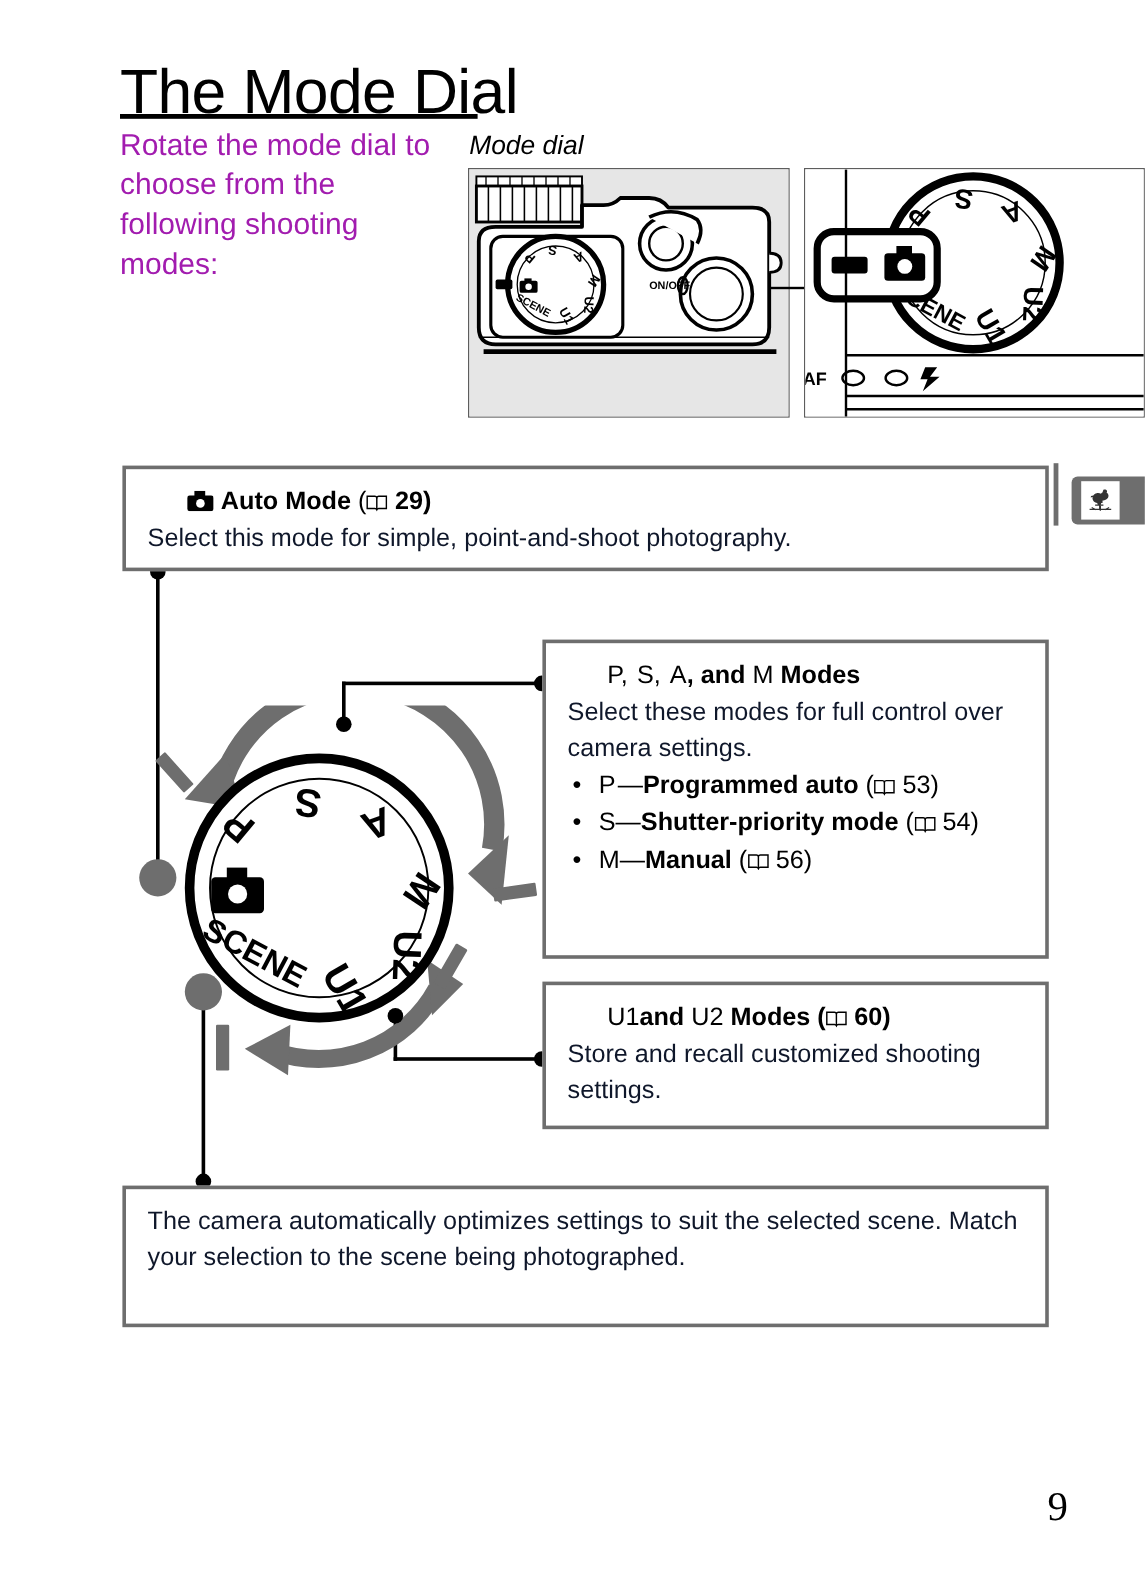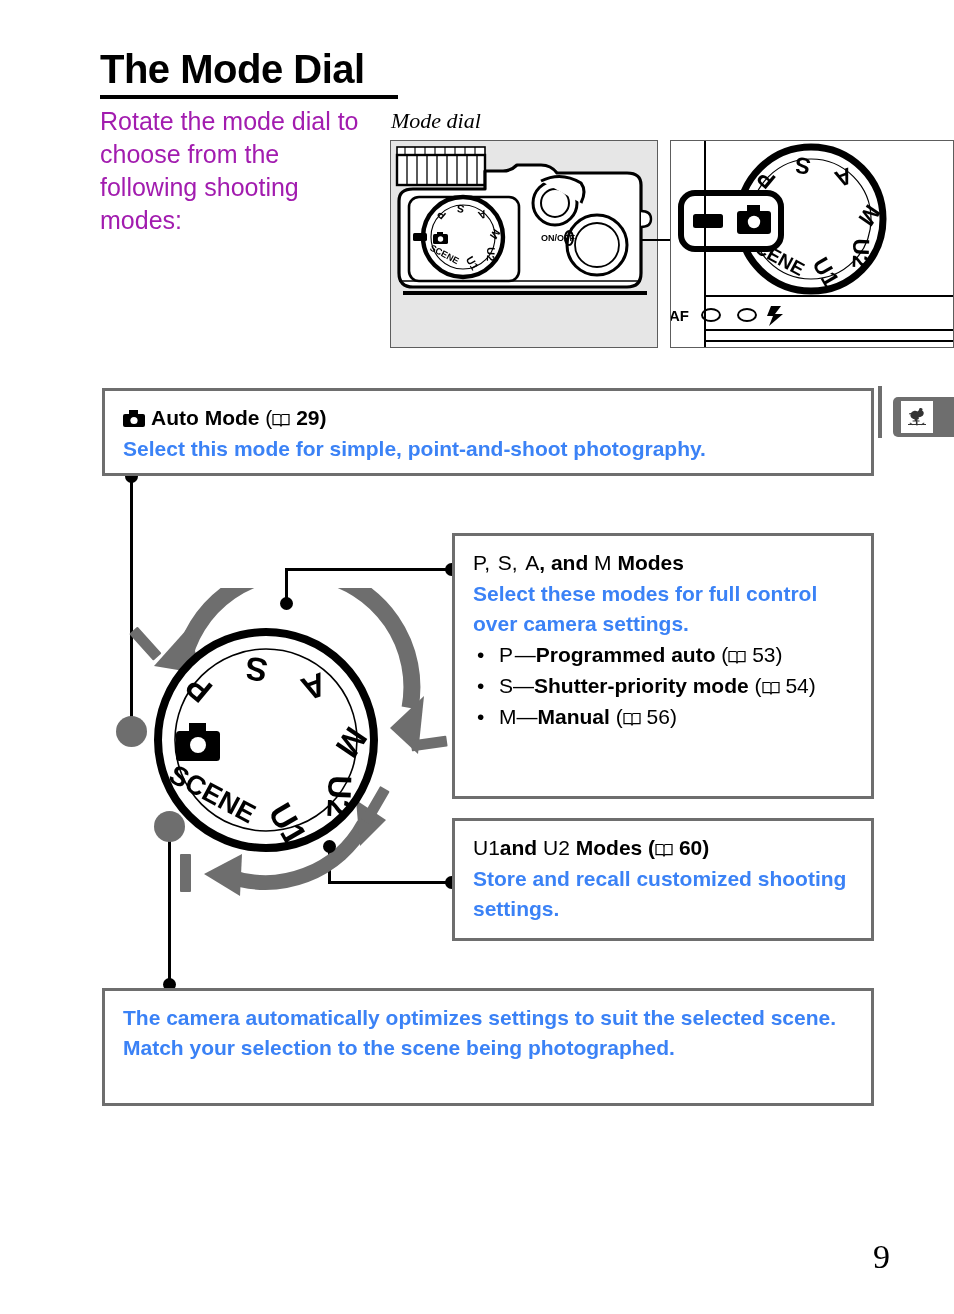--- a/index.html
+++ b/index.html
@@ -14,22 +14,22 @@
     font-family: "Liberation Sans", "DejaVu Sans", sans-serif;
     color: #000000;
     overflow: hidden;
   }
   .page { position: absolute; inset: 0; }
 
   
   #page-title {
     position: absolute;
     left: 100px; top: 47px;
-    font-size: 40px;
-    font-weight: bold;
+    font-size: 52px;
+    font-weight: normal;
     letter-spacing: -0.5px;
   }
   #title-rule {
     position: absolute;
     left: 100px; top: 95px;
     width: 298px; height: 4px;
     background: #000;
   }
 
   
@@ -41,21 +41,21 @@
     line-height: 33px;
     color: #a21caf;
   }
 
   
   #mode-dial-caption {
     position: absolute;
     left: 391px; top: 108px;
     font-size: 22px;
     font-style: italic;
-    font-family: Liberation Serif, serif;
+    font-family: Liberation Sans, sans-serif;
   }
 
   
   .illus-panel {
     position: absolute;
     background: #e6e6e6;
     border: 1px solid #5d5d5d;
     box-sizing: border-box;
     overflow: hidden;
   }
@@ -75,27 +75,27 @@
     border: 3px solid #6e6e6e;
     box-sizing: border-box;
   }
   .info-inner { padding: 12px 18px 10px 18px; }
   .box-title {
     font-size: 21px;
     font-weight: bold;
     line-height: 30px;
     margin-bottom: 1px;
     white-space: nowrap;
+    margin-left: 33px;
   }
   .box-title .lite { font-weight: normal; }
   .box-body {
     font-size: 21px;
     line-height: 30px;
-    color: #3b82f6;
-    font-weight: bold;
+    color: #0f172a;
   }
   .book { font-size: 18px; }
   ul.mode-list { list-style: none; margin: 0; padding: 0; }
   ul.mode-list li {
     font-size: 21px;
     line-height: 31px;
     position: relative;
     padding-left: 26px;
   }
   ul.mode-list li::before {

